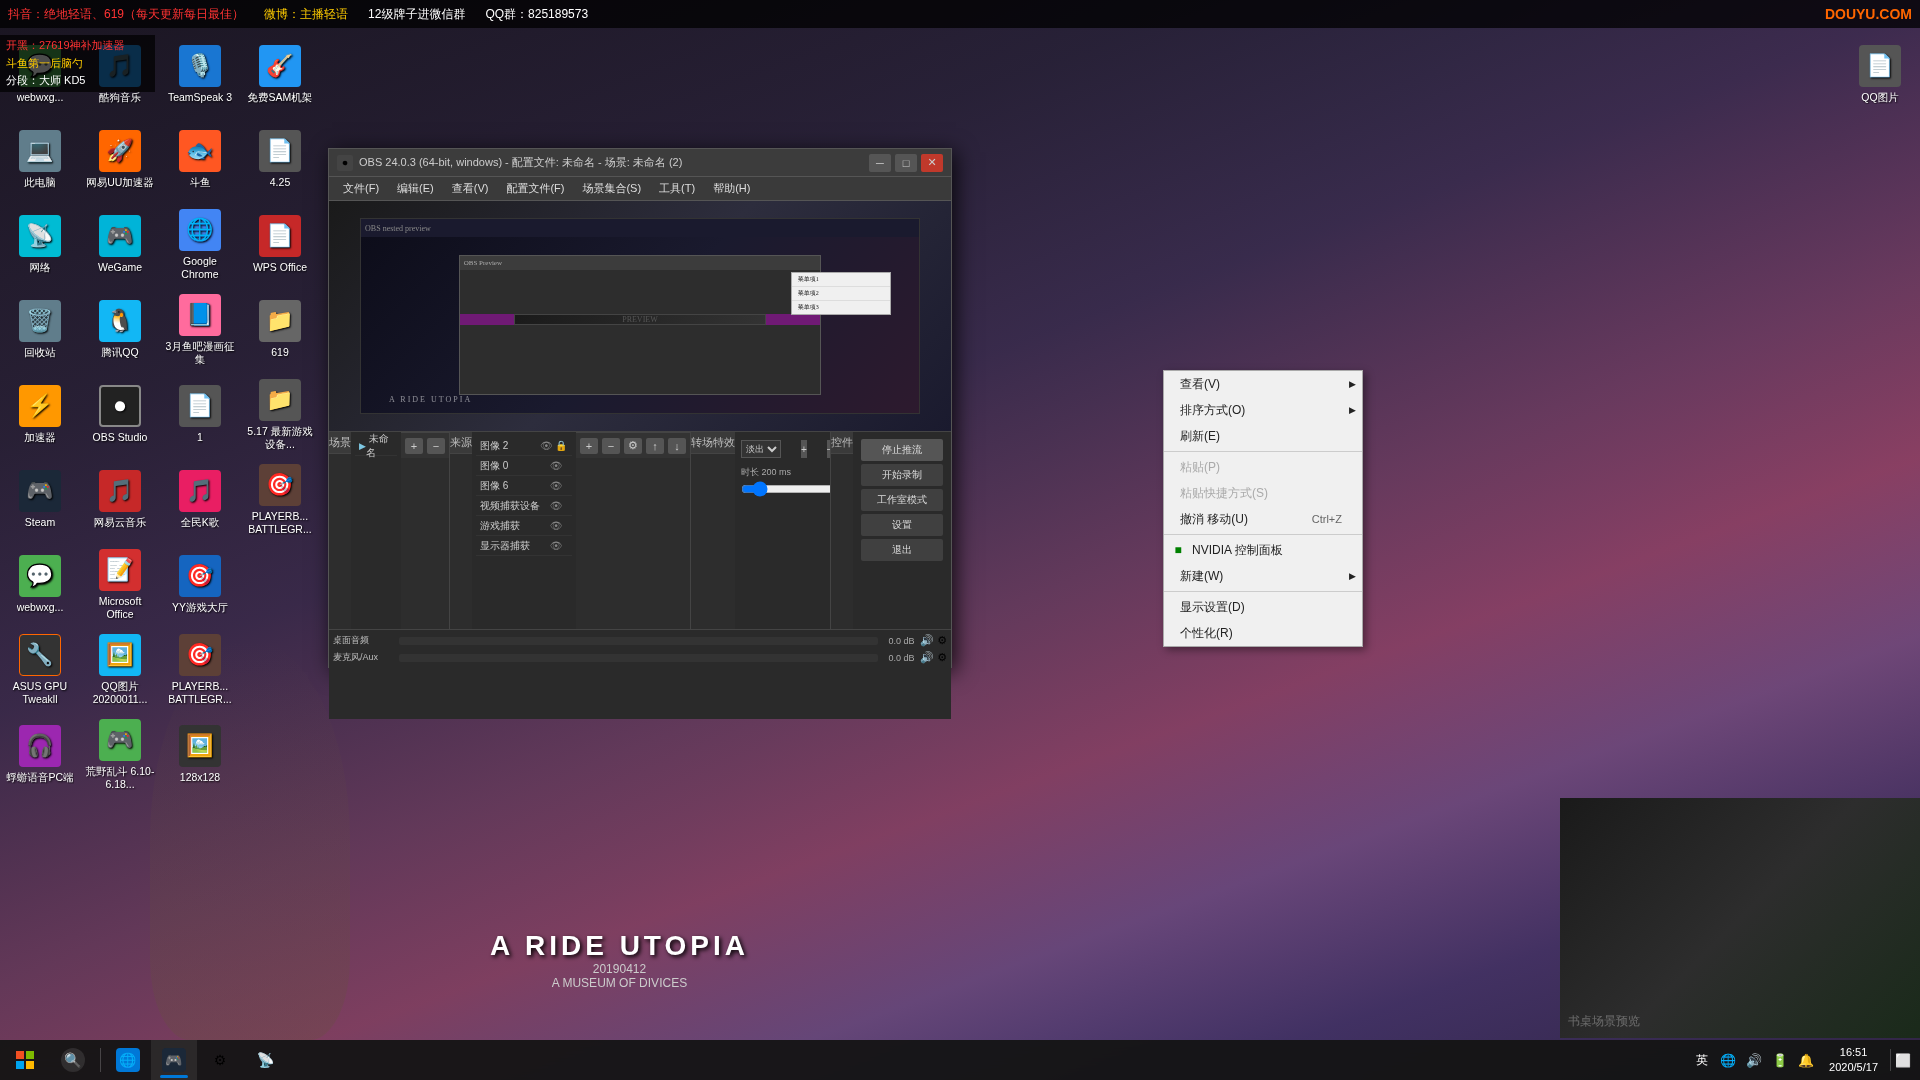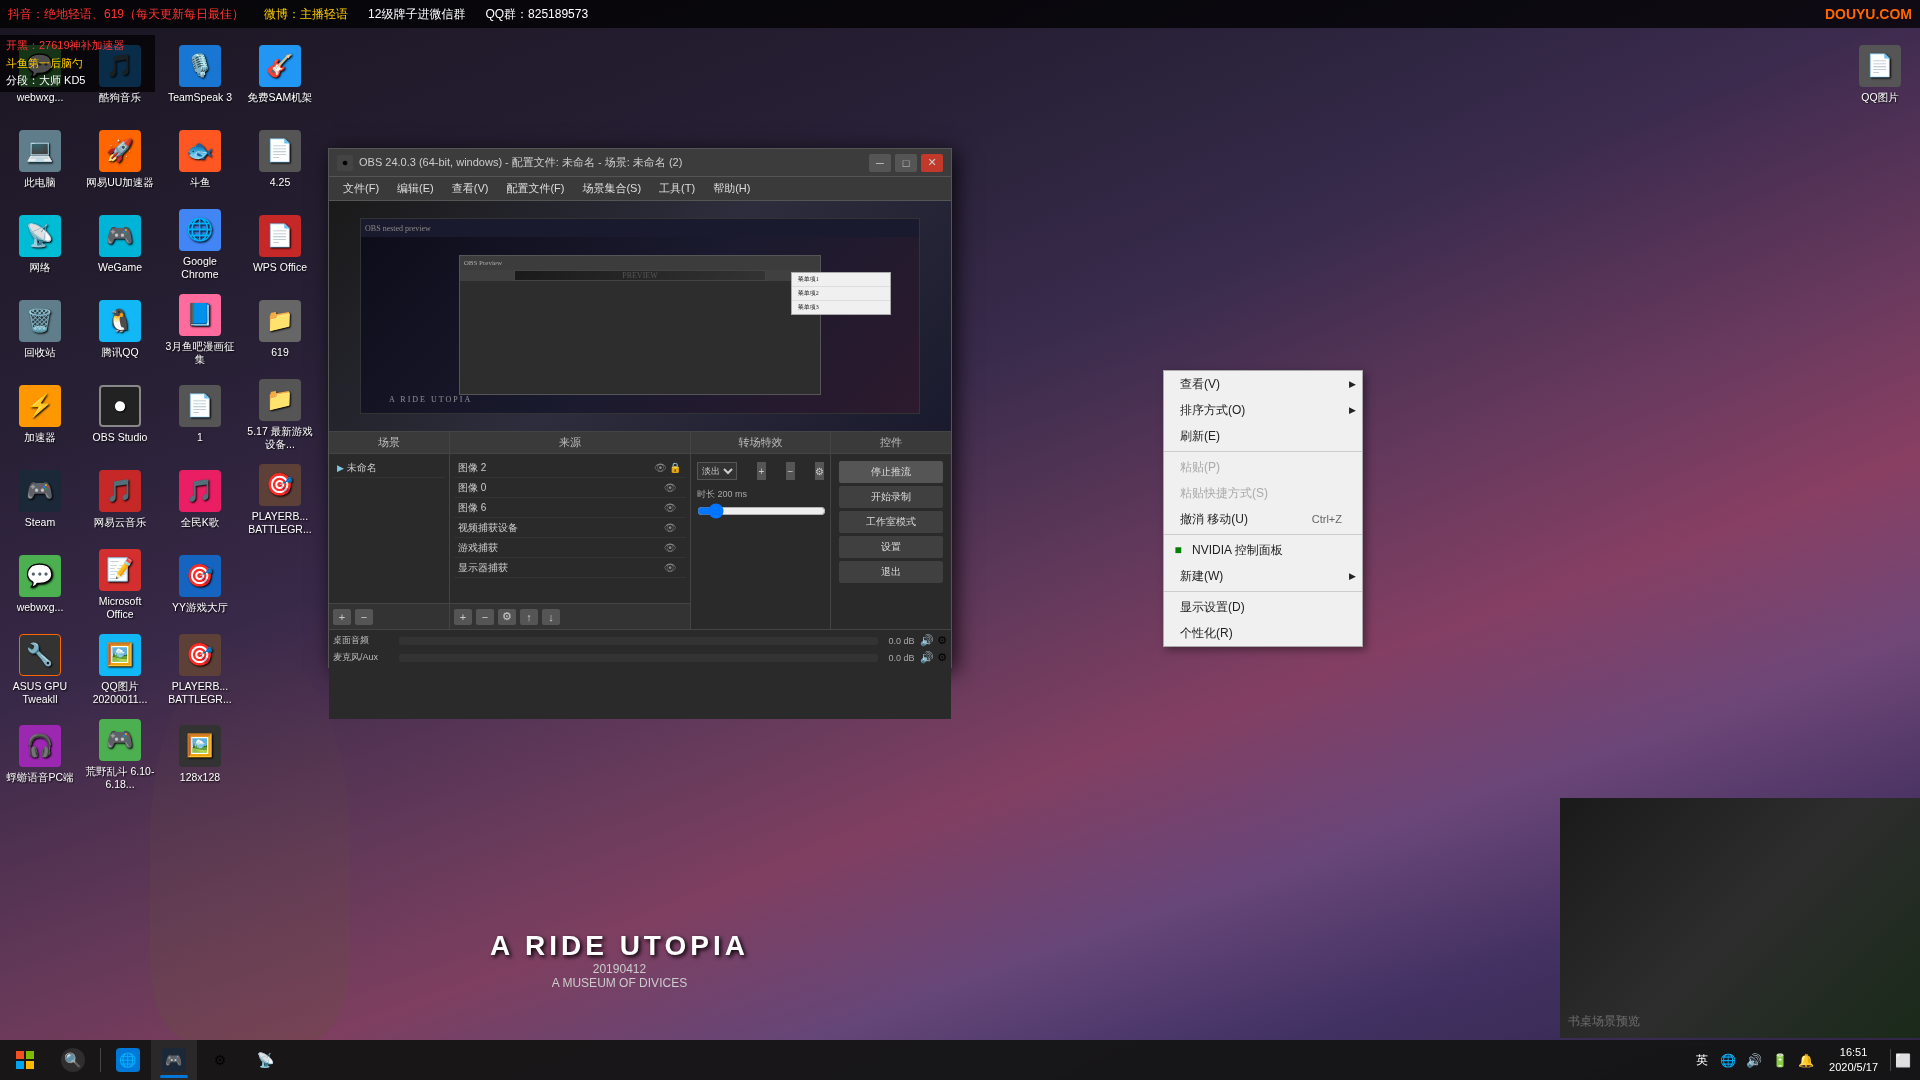--- a/index.html
+++ b/index.html
@@ -193,21 +193,21 @@
     #obs-panels {
       display: flex;
       height: 198px;
       border-top: 1px solid #444;
     }
 
     .obs-panel {
       flex: 1;
       border-right: 1px solid #444;
       display: flex;
-      flex-direction: column;
+      flex-direction: row;
     }
     .obs-panel:last-child { border-right: none; }
 
     .panel-header {
       background: #3a3a3a;
       height: 22px;
       display: flex;
       align-items: center;
       justify-content: center;
       font-size: 11px;
@@ -737,21 +737,21 @@
     <div id="obs-preview-inner">
 
       <div style="width:90%;height:85%;background:#111;position:relative;overflow:hidden;border:1px solid #333;">
         <div style="position:absolute;top:0;left:0;right:0;height:18px;background:#1a1a2e;display:flex;align-items:center;padding:0 4px;font-size:8px;color:#888;">
           OBS nested preview
         </div>
         <div style="position:absolute;top:18px;left:0;right:0;bottom:0;background:linear-gradient(135deg,#0d0d1a,#1a1a2e,#2d1a2e);display:flex;align-items:center;justify-content:center;">
 
           <div style="width:65%;height:80%;background:#2d2d2d;border:1px solid #555;position:relative;">
             <div style="height:14px;background:#3c3c3c;font-size:7px;color:#aaa;display:flex;align-items:center;padding:0 4px;">OBS Preview</div>
-            <div style="flex:1;height:calc(100%-14px);background:#404040;display:flex;align-items:center;justify-content:center;">
+            <div style="flex:1;height:calc(100%-14px);background:#701a75;display:flex;align-items:center;justify-content:center;margin-top:44px;">
               <div style="width:70%;height:70%;background:linear-gradient(135deg,#1a1a1a,#333);border:1px solid #444;display:flex;align-items:center;justify-content:center;">
                 <span style="color:#555;font-size:8px;">PREVIEW</span>
               </div>
             </div>
           </div>
 
           <div style="position:absolute;right:5%;top:20%;width:18%;background:#f0f0f0;border:1px solid #aaa;font-size:6px;color:#222;">
             <div style="padding:2px 6px;border-bottom:1px solid #ddd;">菜单项1</div>
             <div style="padding:2px 6px;border-bottom:1px solid #ddd;">菜单项2</div>
             <div style="padding:2px 6px;">菜单项3</div>

